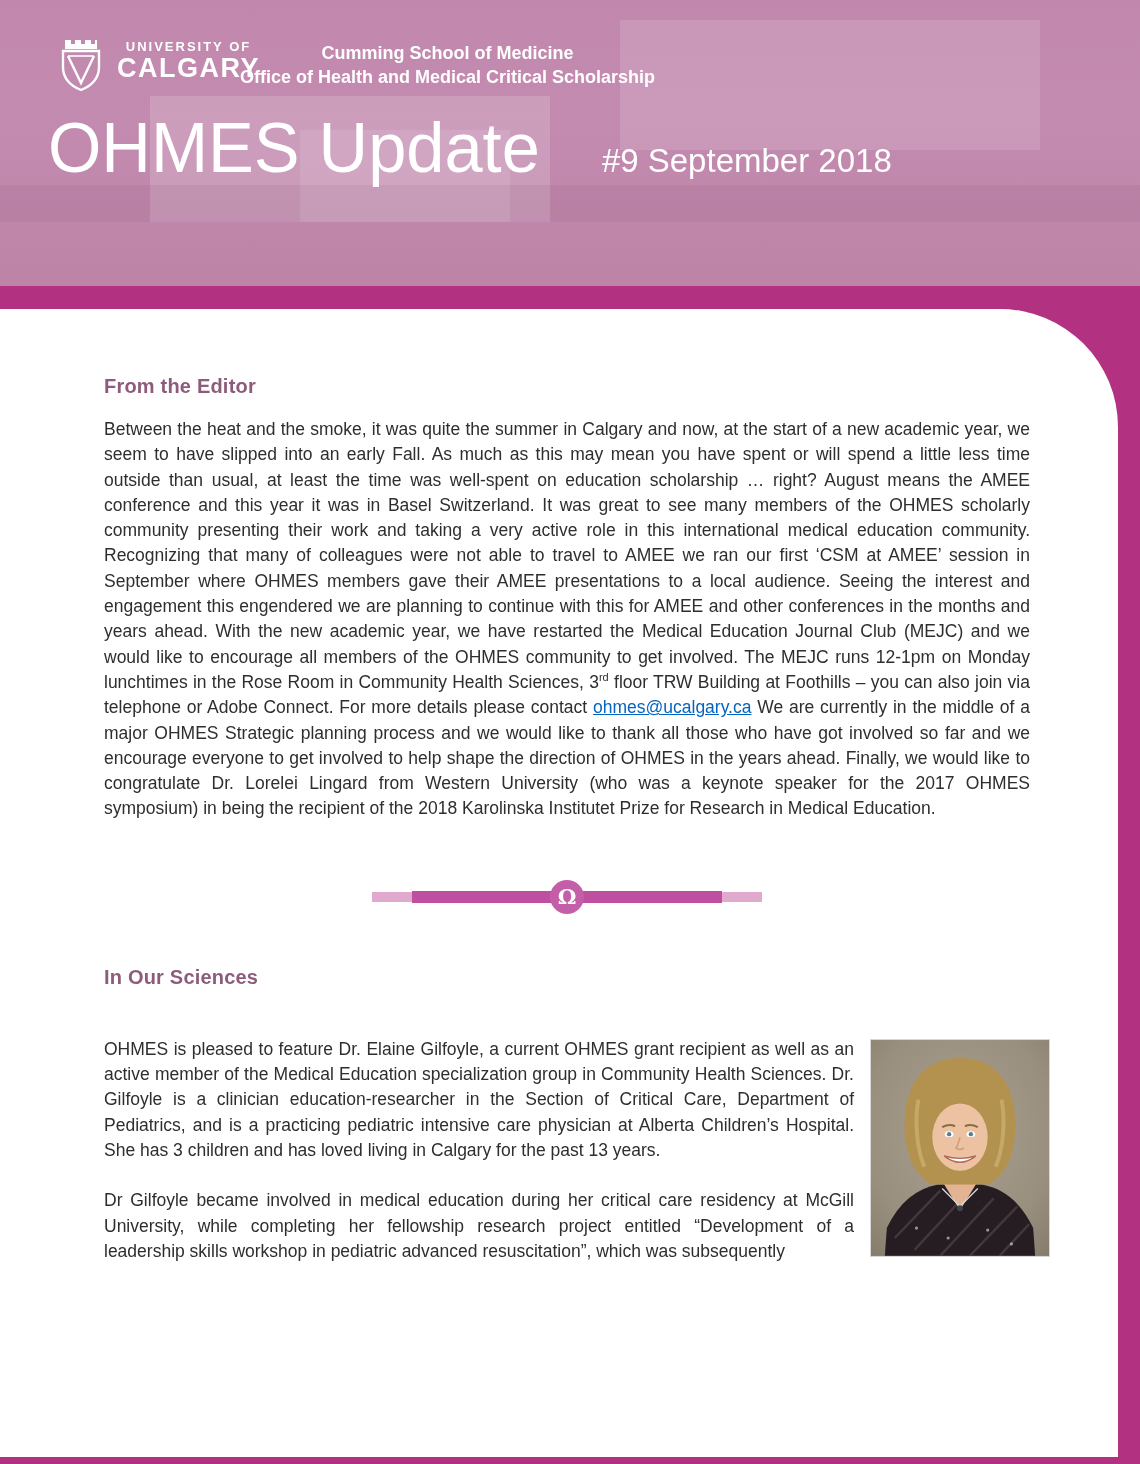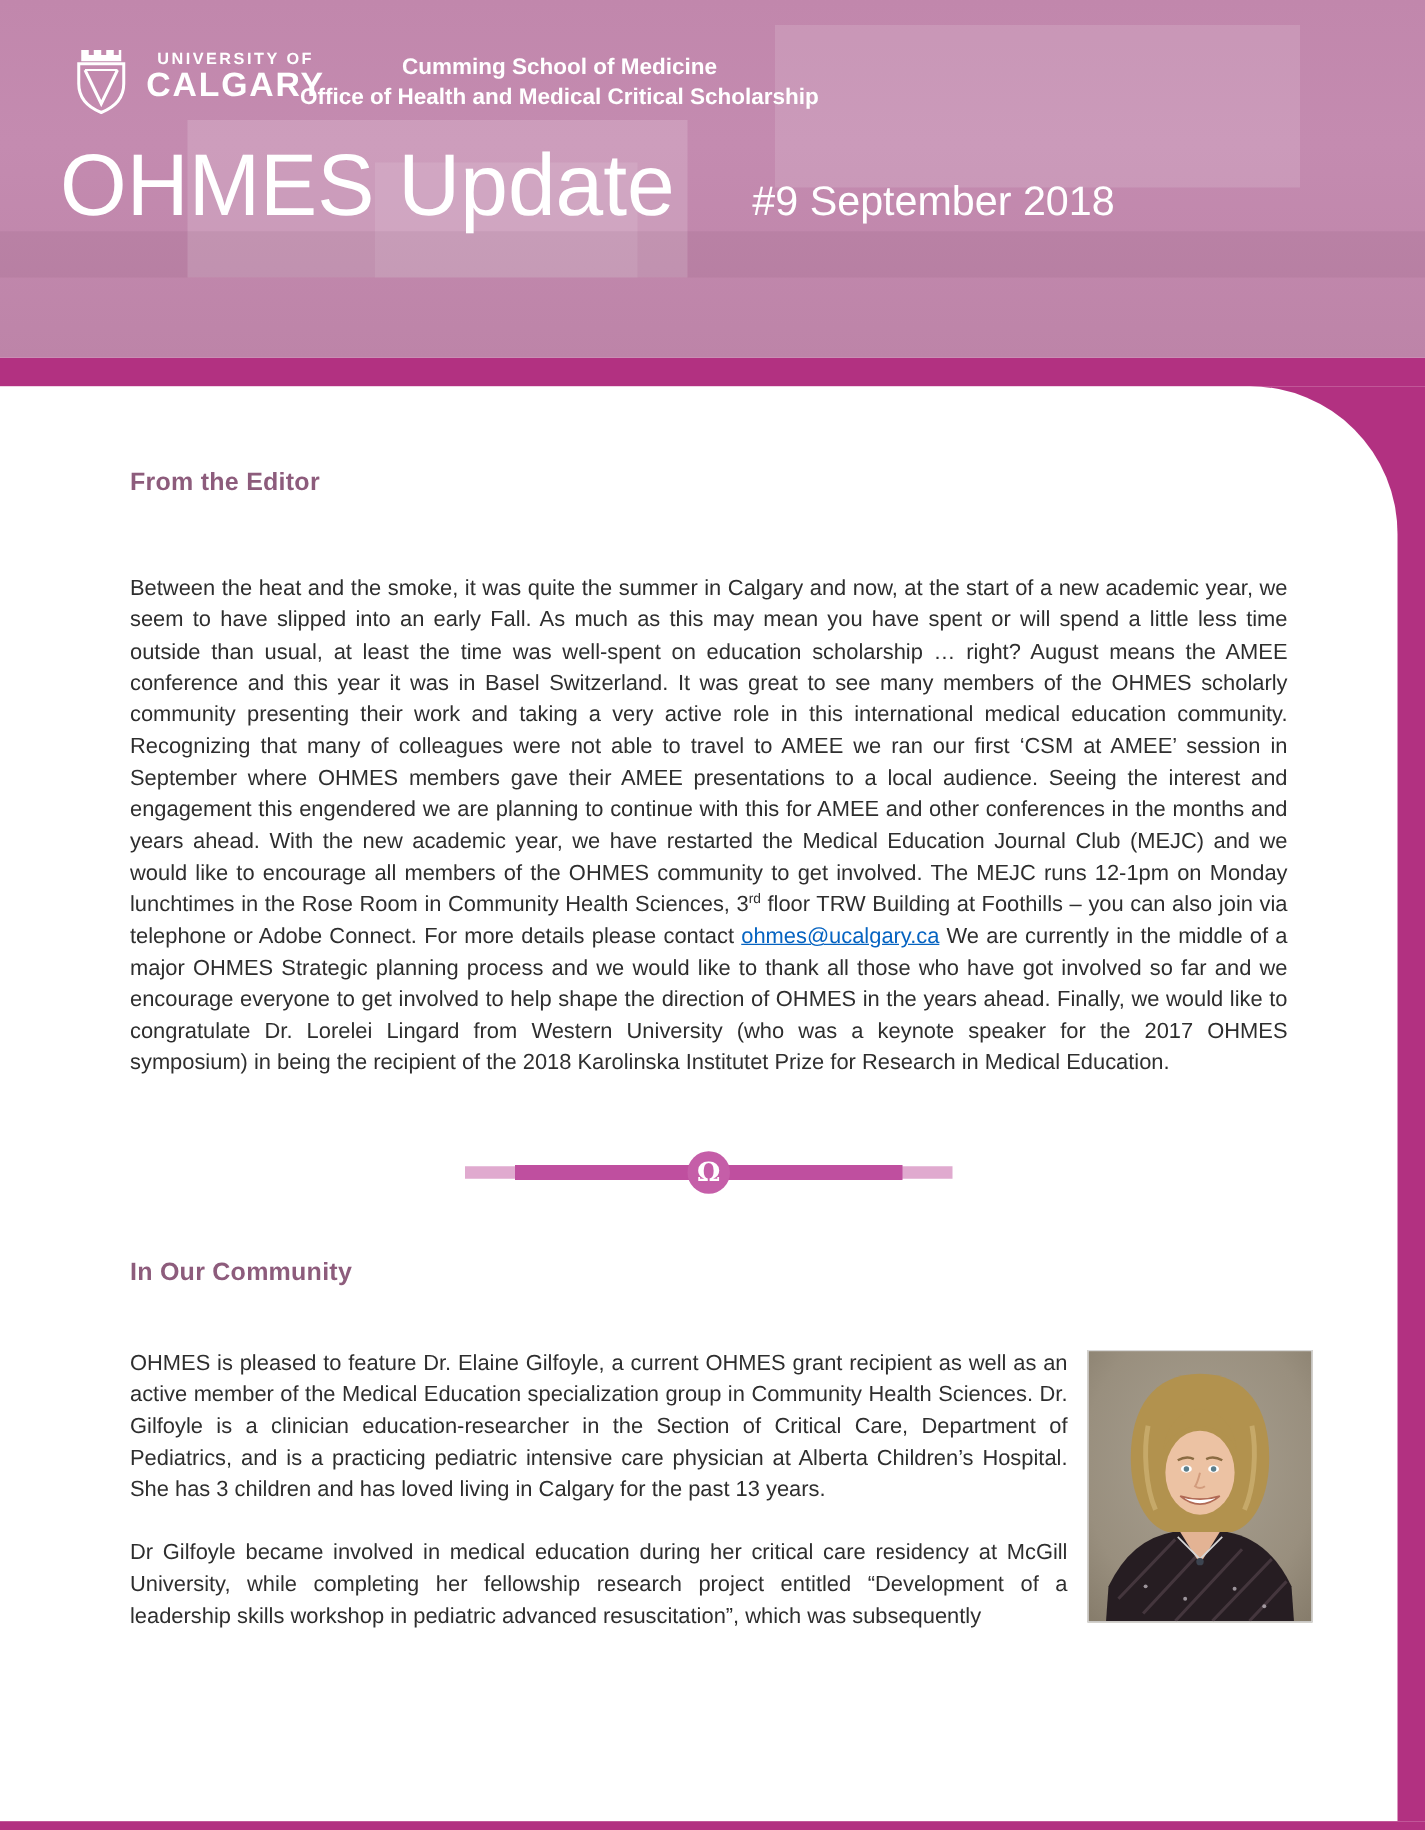--- a/index.html
+++ b/index.html
@@ -54,21 +54,21 @@
     padding: 66px 88px 0 104px;
   }
 
   .section-heading {
     color: #8d5c7c;
     font-size: 20px;
     font-weight: bold;
     letter-spacing: 0.2px;
   }
   .editor-par {
-    margin-top: 60px;
+    margin-top: 19px;
     font-size: 17.5px;
     line-height: 25.3px;
     color: #2e2e2e;
     text-align: justify;
   }
   .editor-par sup { font-size: 11px; line-height: 0; }
   .email-link { color: #0563c1; text-decoration: underline; cursor: pointer; }
   .signature { margin-top: 26px; font-size: 17.5px; font-style: italic; color: #2e2e2e; }
 
   
@@ -168,21 +168,21 @@
       <div class="divider-wrap">
         <div class="divider">
           <div class="div-light"></div>
           <div class="div-dark"></div>
           <div class="omega-circle">
             <span class="omega-glyph">Ω</span>
           </div>
         </div>
       </div>
 
-      <div class="section-heading community-heading">In Our Community</div>
+      <div class="section-heading community-heading">In Our Sciences</div>
 
       <div class="community-body">
         <div class="portrait-box">
           <svg viewBox="0 0 180 218">
             <defs>
               <radialGradient id="bgGrad" cx="50%" cy="42%" r="75%">
                 <stop offset="0%" stop-color="#a8a091"></stop>
                 <stop offset="70%" stop-color="#998f7e"></stop>
                 <stop offset="100%" stop-color="#877d6c"></stop>
               </radialGradient>

